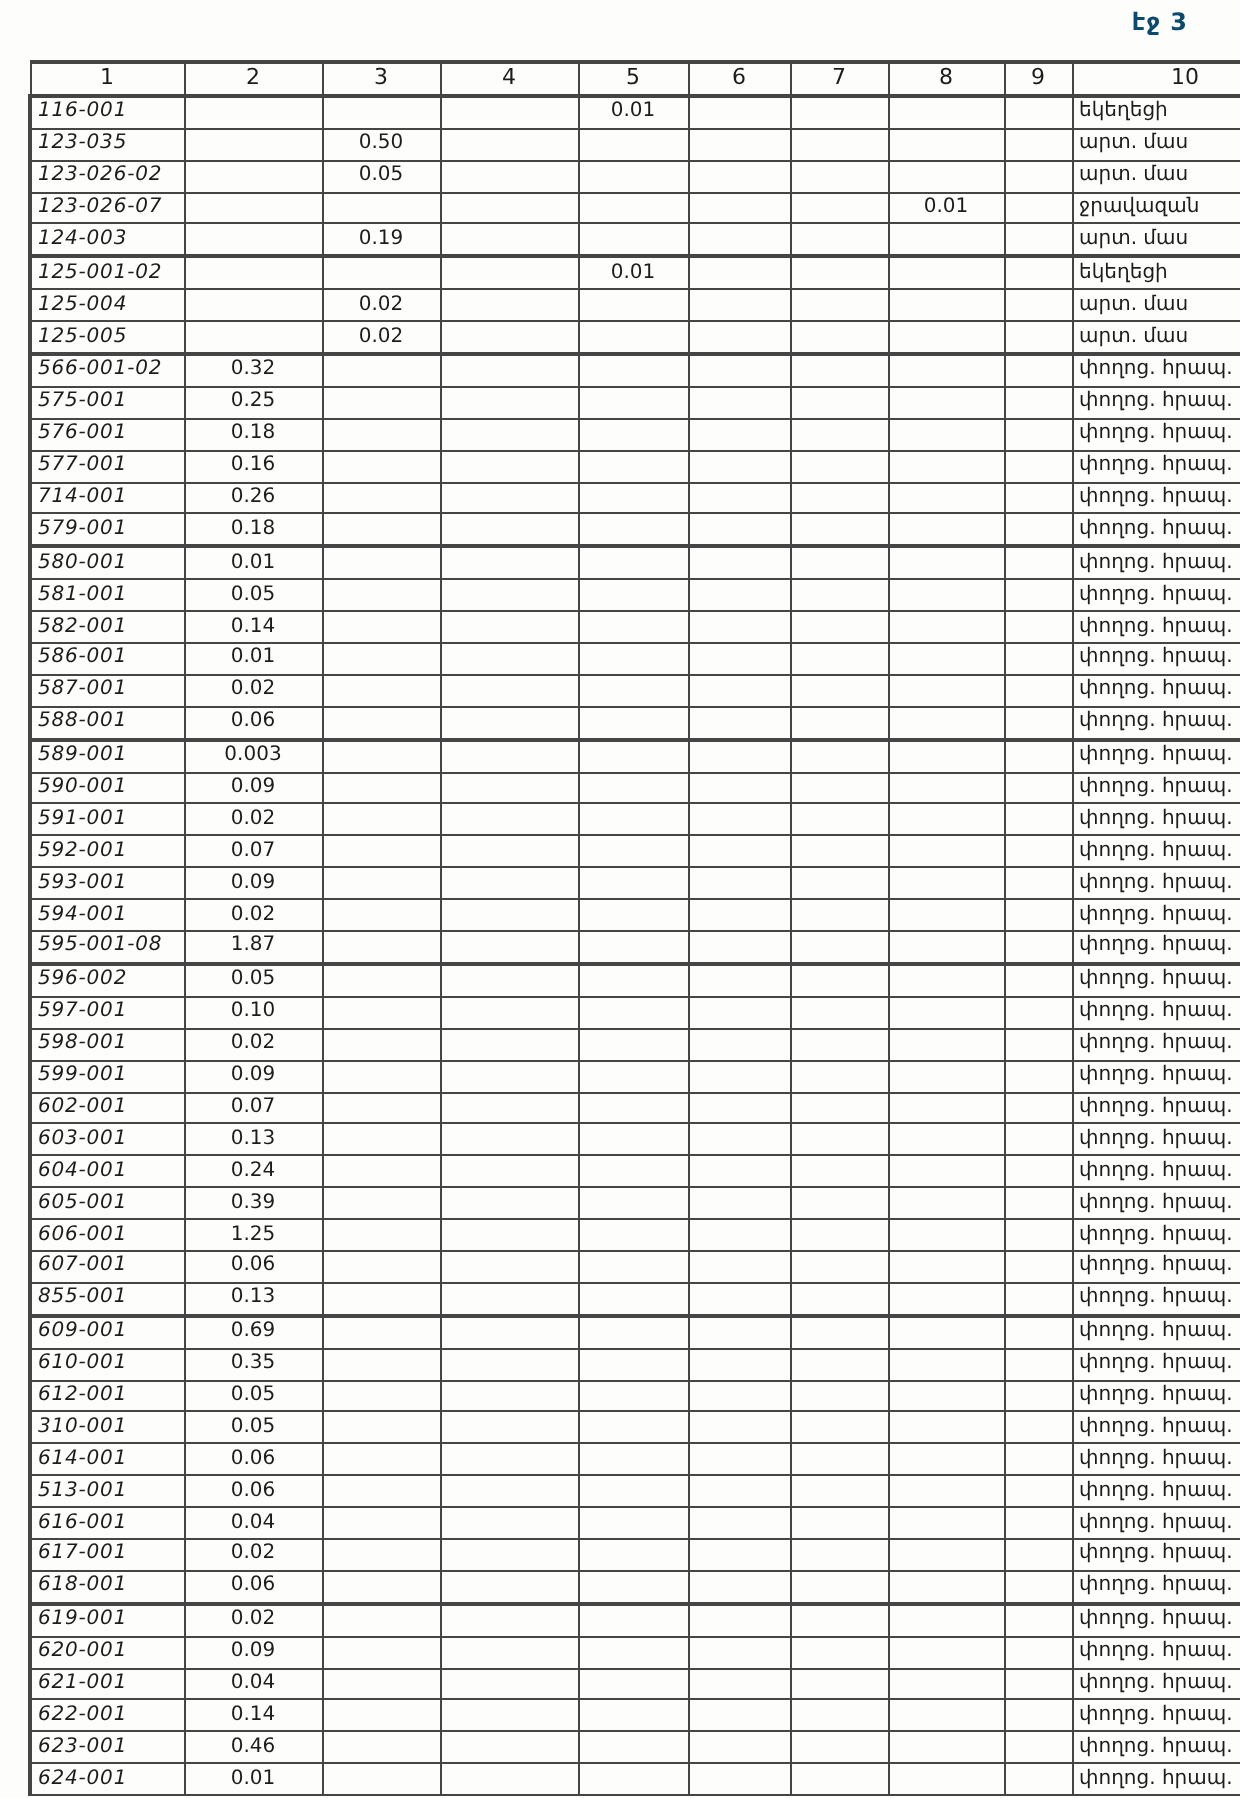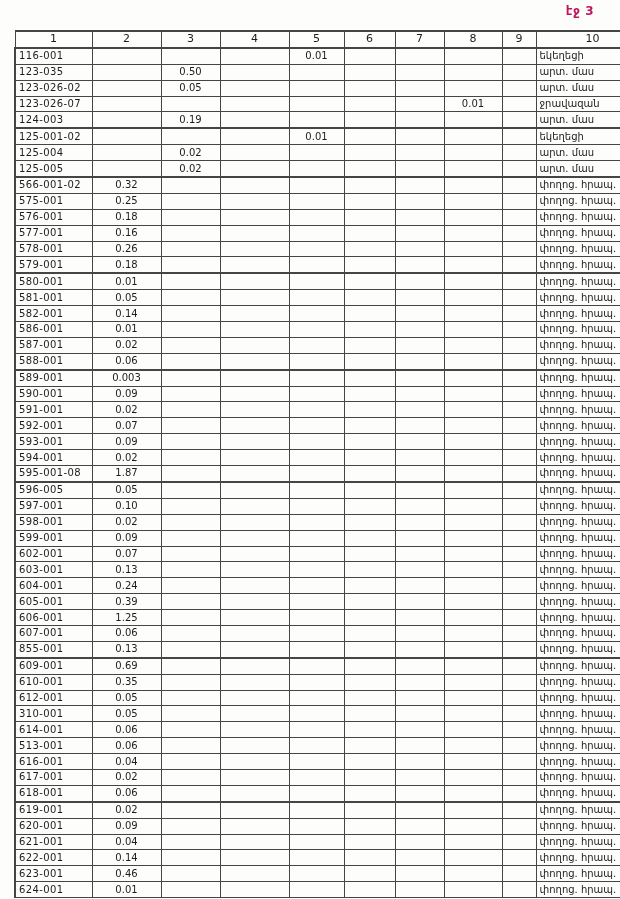--- a/index.html
+++ b/index.html
@@ -7,21 +7,21 @@
     width:620px;height:899px;
     background:#fdfdfc;
     font-family:"DejaVu Sans", sans-serif;
     color:#1c1c1c;
     position:relative;
     overflow:hidden;
   }
   .page-label{
     position:absolute;top:4px;right:26px;
     font-size:12px;font-weight:bold;letter-spacing:0.5px;
-    color:#be185d;
+    color:#0c4a6e;
   }
   table.grid{
     position:absolute;left:14px;top:30px;
     border-collapse:collapse;table-layout:fixed;
     width:604px;
   }
   .grid th,.grid td{
     border:1px solid #454545;
     height:14.9px;
     padding:0 3px;
@@ -54,21 +54,21 @@
   
   .grid tbody tr:nth-child(5) td:not(.markcell),
   .grid tbody tr:nth-child(8) td:not(.markcell),
   .grid tbody tr:nth-child(14) td:not(.markcell),
   .grid tbody tr:nth-child(20) td:not(.markcell),
   .grid tbody tr:nth-child(27) td:not(.markcell),
   .grid tbody tr:nth-child(38) td:not(.markcell),
   .grid tbody tr:nth-child(47) td:not(.markcell){
     border-bottom-width:2px;
   }
-  .grid tbody tr td.c1{border-left-width:2px;}
+  .grid tbody tr td.c1{border-left-width:2px;font-style:italic;}
 </style>
 </head>
 <body>
 
 <div class="page">
   <div class="page-label">էջ 3</div>
 
   <table class="grid">
     <thead>
       <tr id="hdr-row">
@@ -223,21 +223,21 @@
           <td class="c3 num"></td>
           <td class="c4 num"></td>
           <td class="c5 num"></td>
           <td class="c6 num"></td>
           <td class="c7 num"></td>
           <td class="c8 num"></td>
           <td class="c9 num"></td>
           <td class="c10 use">փողոց. հրապ.</td>
         </tr>
         <tr>
-          <td class="c1 code">578-001</td>
+          <td class="c1 code">714-001</td>
           <td class="c2 num">0.26</td>
           <td class="c3 num"></td>
           <td class="c4 num"></td>
           <td class="c5 num"></td>
           <td class="c6 num"></td>
           <td class="c7 num"></td>
           <td class="c8 num"></td>
           <td class="c9 num"></td>
           <td class="c10 use">փողոց. հրապ.</td>
         </tr>
@@ -403,21 +403,21 @@
           <td class="c3 num"></td>
           <td class="c4 num"></td>
           <td class="c5 num"></td>
           <td class="c6 num"></td>
           <td class="c7 num"></td>
           <td class="c8 num"></td>
           <td class="c9 num"></td>
           <td class="c10 use">փողոց. հրապ.</td>
         </tr>
         <tr>
-          <td class="c1 code">596-005</td>
+          <td class="c1 code">596-002</td>
           <td class="c2 num">0.05</td>
           <td class="c3 num"></td>
           <td class="c4 num"></td>
           <td class="c5 num"></td>
           <td class="c6 num"></td>
           <td class="c7 num"></td>
           <td class="c8 num"></td>
           <td class="c9 num"></td>
           <td class="c10 use">փողոց. հրապ.</td>
         </tr>

